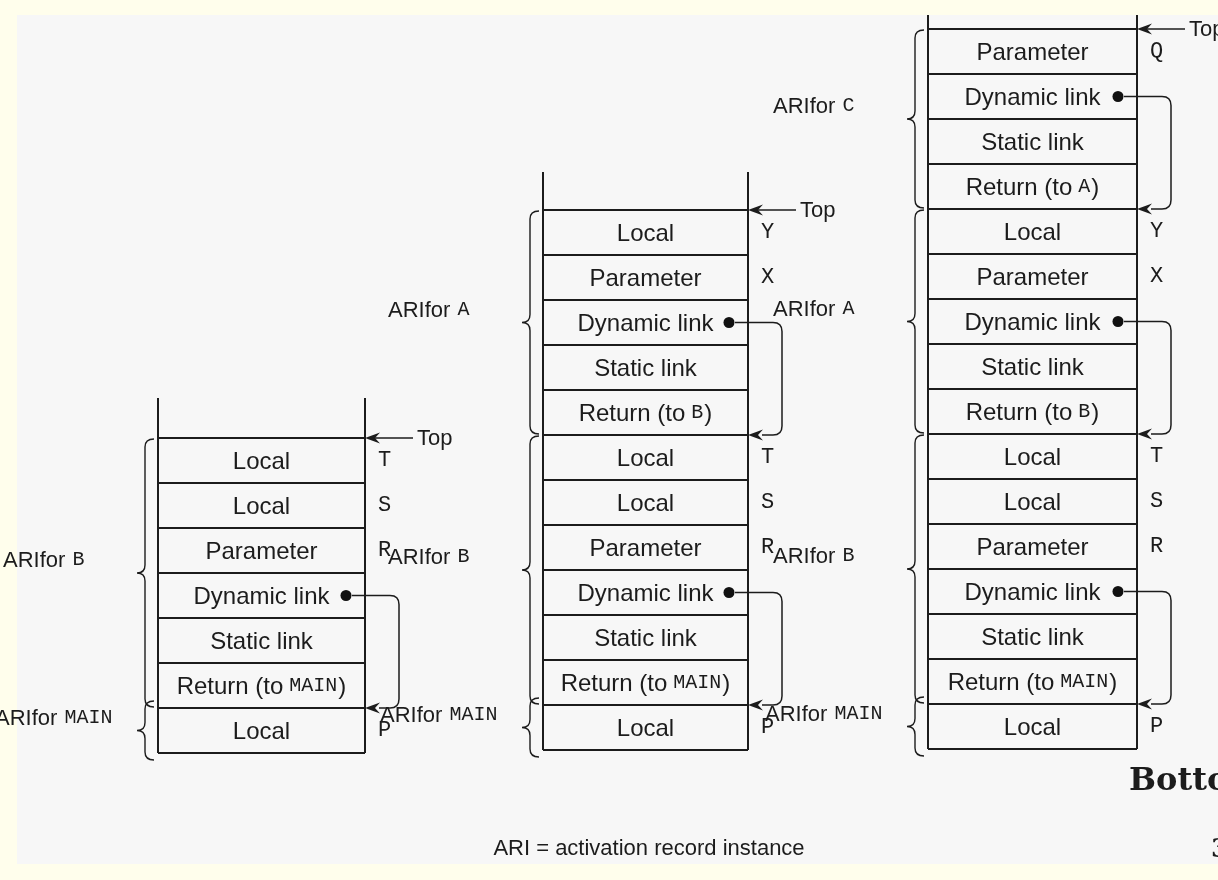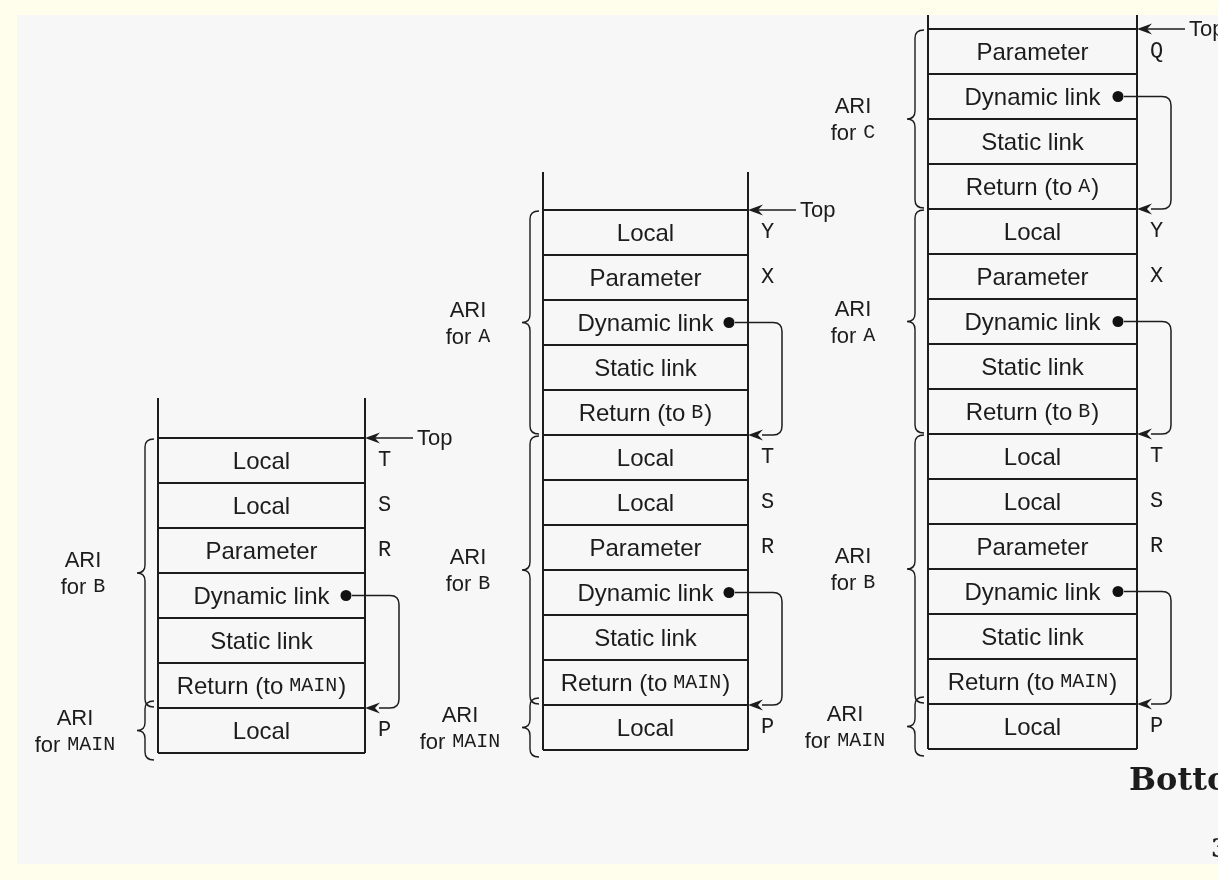--- a/index.html
+++ b/index.html
@@ -20,21 +20,21 @@
   .head{fill:var(--ink,#1c1c1c); stroke:none;}
   .dot{fill:#111111; stroke:none;}
   .cell{
     position:absolute; height:45px; display:flex; align-items:center;
     justify-content:center; font-size:24px; white-space:pre;
   }
   .cell .code{font-family:"Liberation Mono",monospace; font-size:20px; margin-left:6px;}
   .cell .suffix{margin-left:1px;}
   .varletter{position:absolute; font-family:"Liberation Mono",monospace; font-size:22px;}
   .arilabel{
-    position:absolute; width:160px; display:flex; flex-direction:column;
+    position:absolute; width:160px; display:flex; flex-direction:row;
     align-items:center; font-size:22px; line-height:27px; white-space:pre;
   }
   .arilabel .row{display:flex; align-items:center;}
   .arilabel .code{font-family:"Liberation Mono",monospace; font-size:20px; margin-left:7px;}
   .toplabel{position:absolute; font-size:22px;}
   .caption{position:absolute; left:649px; top:835px; transform:translateX(-50%); font-size:22px;}
   .bottomlabel{
     position:absolute; left:1129px; top:760px;
     font-family:"DejaVu Serif","Liberation Serif",serif; font-weight:bold; font-size:32px;
   }
@@ -191,15 +191,16 @@
       <div class="cell" style="left: 928px; top: 524px; width: 209px;"><span>Parameter</span></div>
       <div class="varletter" style="left: 1150px; top: 534px;">R</div>
       <div class="cell" style="left: 928px; top: 569px; width: 209px;"><span>Dynamic link</span></div>
       <div class="cell" style="left: 928px; top: 614px; width: 209px;"><span>Static link</span></div>
       <div class="cell" style="left: 928px; top: 659px; width: 209px;"><span>Return (to</span><span class="code">MAIN</span><span class="suffix">)</span></div>
       <div class="arilabel" style="left: 765px; top: 699.5px;"><span>ARI</span><div class="row"><span>for</span><span class="code">MAIN</span></div></div>
       <div class="cell" style="left: 928px; top: 704px; width: 209px;"><span>Local</span></div>
       <div class="varletter" style="left: 1150px; top: 714px;">P</div>
     </div>
 
+  <div class="caption">ARI = activation record instance</div>
   <div class="bottomlabel">Bottom</div>
   <div class="pagenum">3</div>
 </div>
 
 </body></html>

